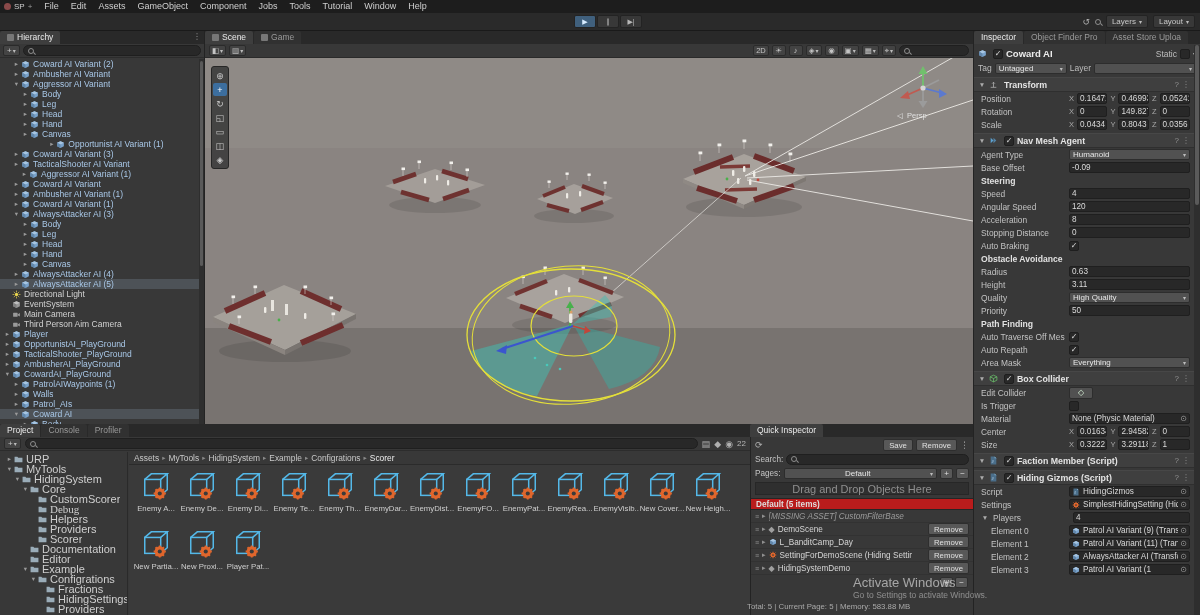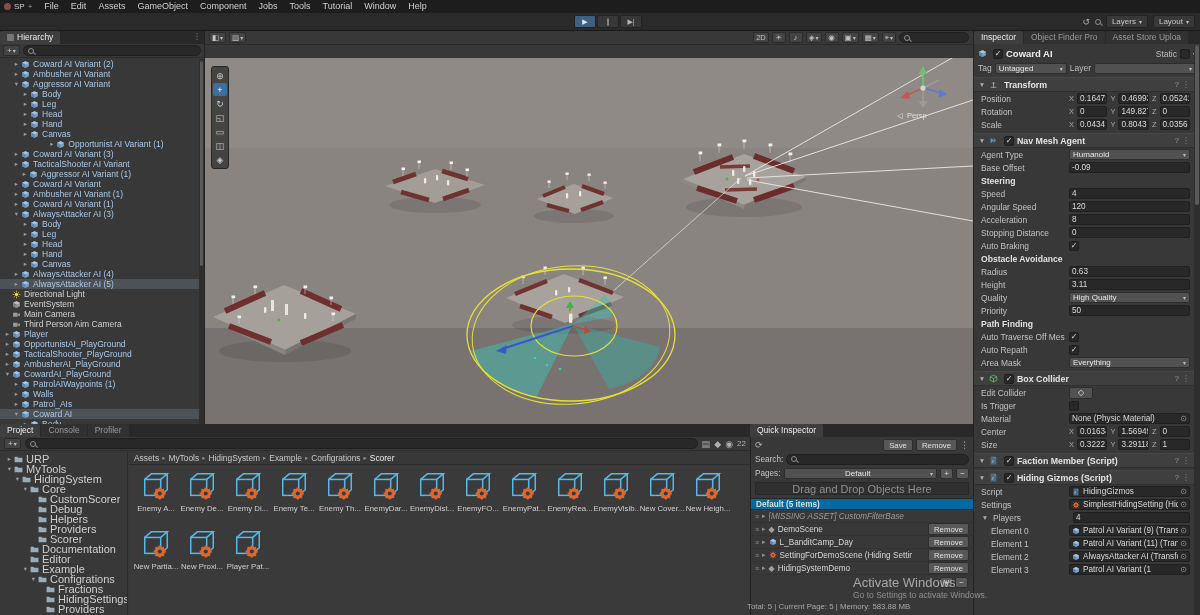--- a/index.html
+++ b/index.html
@@ -124,21 +124,21 @@
 #quick{position:absolute;left:750px;top:13px;width:223px;height:178px;border-left:1px solid #232323;background:#383838;}
 .qtab{position:absolute;left:750px;bottom:0;}
 .qrow{display:flex;align-items:center;padding:0 4px;gap:3px;height:12px;margin-top:2px;}
 .qlab{font-size:8.2px;color:#c4c4c4;flex:none;}
 .qbtn{height:12px;background:#585858;border:1px solid #2e2e2e;border-radius:2px;color:#e0e0e0;
   font-size:7.8px;padding:0 5px;display:flex;align-items:center;}
 .qsm{width:13px;height:11px;background:#585858;border:1px solid #2e2e2e;border-radius:2px;
   color:#e0e0e0;font-size:8px;display:flex;align-items:center;justify-content:center;}
 .dropzone{margin:3px 4px 0 4px;height:13px;background:#2f2f2f;border:1px solid #272727;
   color:#8f8f8f;font-size:11px;display:flex;align-items:center;justify-content:center;}
-.qhdr{height:12px;background:#0369a1;display:flex;align-items:center;padding:0 5px;font-size:8.2px;
+.qhdr{height:12px;background:#b91c1c;display:flex;align-items:center;padding:0 5px;font-size:8.2px;
   color:#dedede;font-weight:bold;margin-top:3px;border-top:1px solid #262626;border-bottom:1px solid #262626;}
 .qitem{height:13px;display:flex;align-items:center;gap:3px;padding:0 4px;border-bottom:1px solid #323232;}
 .qhandle{color:#8f8f8f;font-size:7px;flex:none;}
 .qname{flex:1;font-size:8.2px;color:#d6d6d6;overflow:hidden;white-space:nowrap;}
 .qname.missing{color:#9b9b9b;font-style:italic;}
 .qico{color:#9f9f9f;font-size:8px;flex:none;display:inline-flex;}
 .qpm{display:flex;justify-content:flex-end;gap:2px;padding:2px 5px 0 0;}
 
 .statusline{position:absolute;left:747px;top:602px;font-size:7.8px;color:#aaaaaa;z-index:30;white-space:nowrap;}
 .watermark{position:absolute;left:853px;top:575px;z-index:40;pointer-events:none;}
@@ -605,20 +605,30 @@
         </span>
         <span class="hlab pre">Body</span>
       </div>
     </div>
   <div class="vscroll">
       <div class="vthumb" style="top:2px;height:205px;"></div>
     </div>
 </div>
 
 <div class="panel" id="scene">
+  <div class="tabstrip">
+    <span class="tab active">
+      <span class="tabico"></span>
+      <span>Scene</span>
+    </span>
+    <span class="tab">
+      <span class="tabico"></span>
+      <span>Game</span>
+    </span>
+  </div>
   <div class="stoolbar">
     <span style="display:flex;gap:3px;">
         <span class="sic">
           <span>◧</span>
           <span class="da">▾</span>
         </span>
         <span class="sic">
           <span>▥</span>
           <span class="da">▾</span>
         </span>
@@ -1105,21 +1115,21 @@
               <span class="pick">⊙</span>
             </span>
           </span>
         </div>
         <div class="crow">
           <span class="clabel">Center</span>
           <span class="cctrl">
             <span class="axl">X</span>
             <span class="nfield">0.01634</span>
             <span class="axl">Y</span>
-            <span class="nfield">1.56949</span>
+            <span class="nfield">2.94582</span>
             <span class="axl">Z</span>
             <span class="nfield">0</span>
           </span>
         </div>
         <div class="crow">
           <span class="clabel">Size</span>
           <span class="cctrl">
             <span class="axl">X</span>
             <span class="nfield">0.3222</span>
             <span class="axl">Y</span>
@@ -1323,21 +1333,21 @@
         </div>
         <div class="trow" style="padding-left: 29px;">
           <span class="arr"></span>
           <span class="i16w">
             <svg class="i16" viewBox="0 0 16 16">
               <use href="#folder-icon"></use>
             </svg>
           </span>
           <span class="tlab">CustomScorer</span>
         </div>
-        <div class="trow" style="padding-left: 29px;">
+        <div class="trow" style="padding-left: 29px; font-family: Liberation Serif, serif;">
           <span class="arr"></span>
           <span class="i16w">
             <svg class="i16" viewBox="0 0 16 16">
               <use href="#folder-icon"></use>
             </svg>
           </span>
           <span class="tlab">Debug</span>
         </div>
         <div class="trow" style="padding-left: 29px;">
           <span class="arr"></span>

